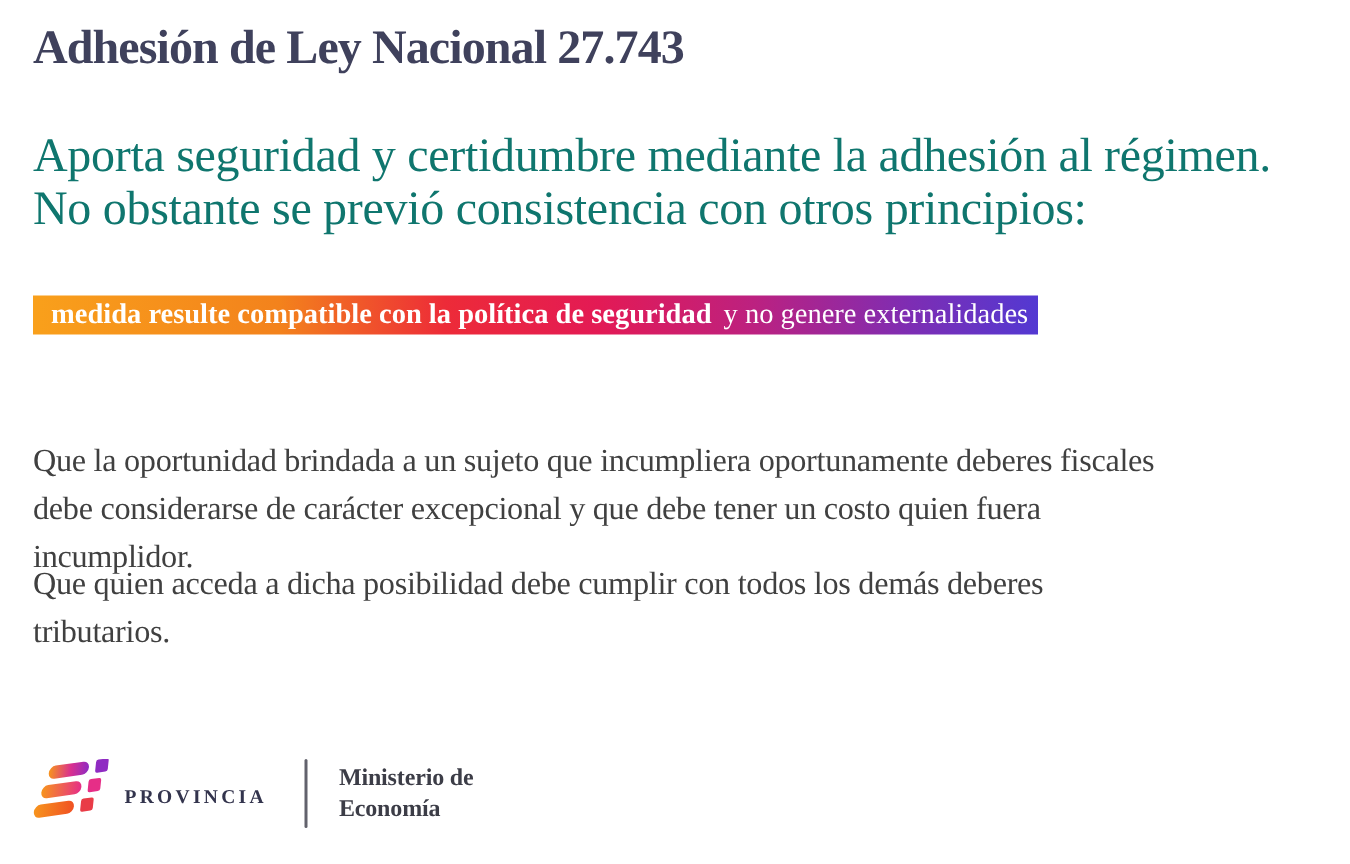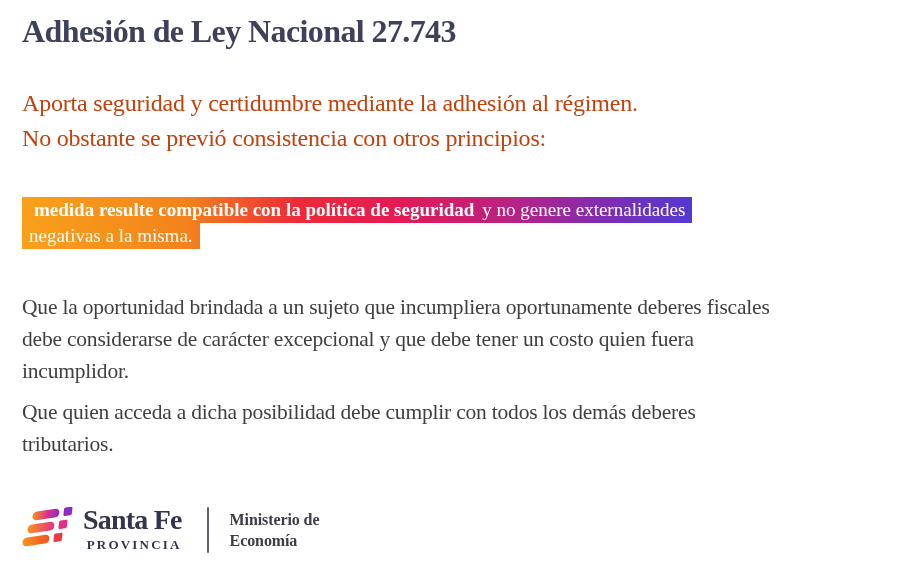--- a/index.html
+++ b/index.html
@@ -11,21 +11,21 @@
     font-family:Liberation Serif, serif;
     margin:0 auto;
   }
   .slide-title{
     position:absolute;left:22px;top:12px;margin:0;
     font-size:32px;font-weight:bold;color:#3F415C;
     letter-spacing:-0.6px;line-height:38px;
   }
   .intro-text{
     position:absolute;left:22px;top:86px;margin:0;
-    font-size:24px;font-weight:400;color:#c2410c;
+    font-size:32px;font-weight:400;color:#0f766e;
     line-height:35px;letter-spacing:-0.2px;
     white-space:pre-line;
   }
   .highlight-block{
     position:absolute;left:22px;top:197px;
   }
   .hl-line{
     display:block;width:fit-content;white-space:nowrap;
     padding:0 7px;line-height:26px;height:26px;
     font-size:19px;color:#ffffff;
@@ -39,21 +39,21 @@
   .hl1{background-size:100% 100%;}
   .hl2{background-size:102.5% 100%;padding-left:12px;}
   .hl3{background-size:390% 100%;font-weight:400;}
   .body-para{
     position:absolute;left:22px;margin:0;
     font-size:21.5px;font-weight:400;color:#404040;
     line-height:32px;letter-spacing:-0.2px;
     white-space:pre-line;
   }
   .para-2{top:291px;}
-  .para-3{top:396px;}
+  .para-3{top:373px;}
   .footer{
     position:absolute;left:22px;top:506px;
     display:flex;align-items:center;
   }
   .logo-mark{display:block;}
   .brand-text{display:flex;flex-direction:column;margin-left:9px;}
   .brand-name{
     font-size:28px;font-weight:bold;color:#33344D;
     letter-spacing:-0.8px;line-height:28px;
   }
@@ -75,21 +75,20 @@
 
 <div class="page">
 
   <h1 class="slide-title">Adhesión de Ley Nacional 27.743</h1>
 
   <p class="intro-text">Aporta seguridad y certidumbre mediante la adhesión al régimen.
 No obstante se previó consistencia con otros principios:</p>
 
   <div class="highlight-block">
     <span class="hl-line hl2"><span class="b">medida resulte compatible con la política de seguridad</span><span class="r">y no genere externalidades</span></span>
-    <span class="hl-line hl3">negativas a la misma.</span>
   </div>
 
   <p class="body-para para-2">Que la oportunidad brindada a un sujeto que incumpliera oportunamente deberes fiscales
 debe considerarse de carácter excepcional y que debe tener un costo quien fuera
 incumplidor.</p>
 
   <p class="body-para para-3">Que quien acceda a dicha posibilidad debe cumplir con todos los demás deberes
 tributarios.</p>
 
   <div class="footer">
@@ -118,21 +117,20 @@
         <rect x="0" y="0" width="27" height="8.5" rx="4.2" fill="url(#g2)"></rect>
         <rect x="31.5" y="0" width="8.5" height="8.5" rx="1.5" fill="#E62E87"></rect>
       </g>
       <g transform="translate(1,31) rotate(-8) skewX(-14)">
         <rect x="0" y="0" width="27" height="8.5" rx="4.2" fill="url(#g3)"></rect>
         <rect x="31.5" y="0" width="8.5" height="8.5" rx="1.5" fill="#E93C47"></rect>
       </g>
     </svg>
 
     <div class="brand-text">
-      <span class="brand-name">Santa Fe</span>
       <span class="brand-sub">PROVINCIA</span>
     </div>
 
     <div class="footer-divider"></div>
 
     <div class="ministry">Ministerio de
 Economía</div>
 
   </div>
 

